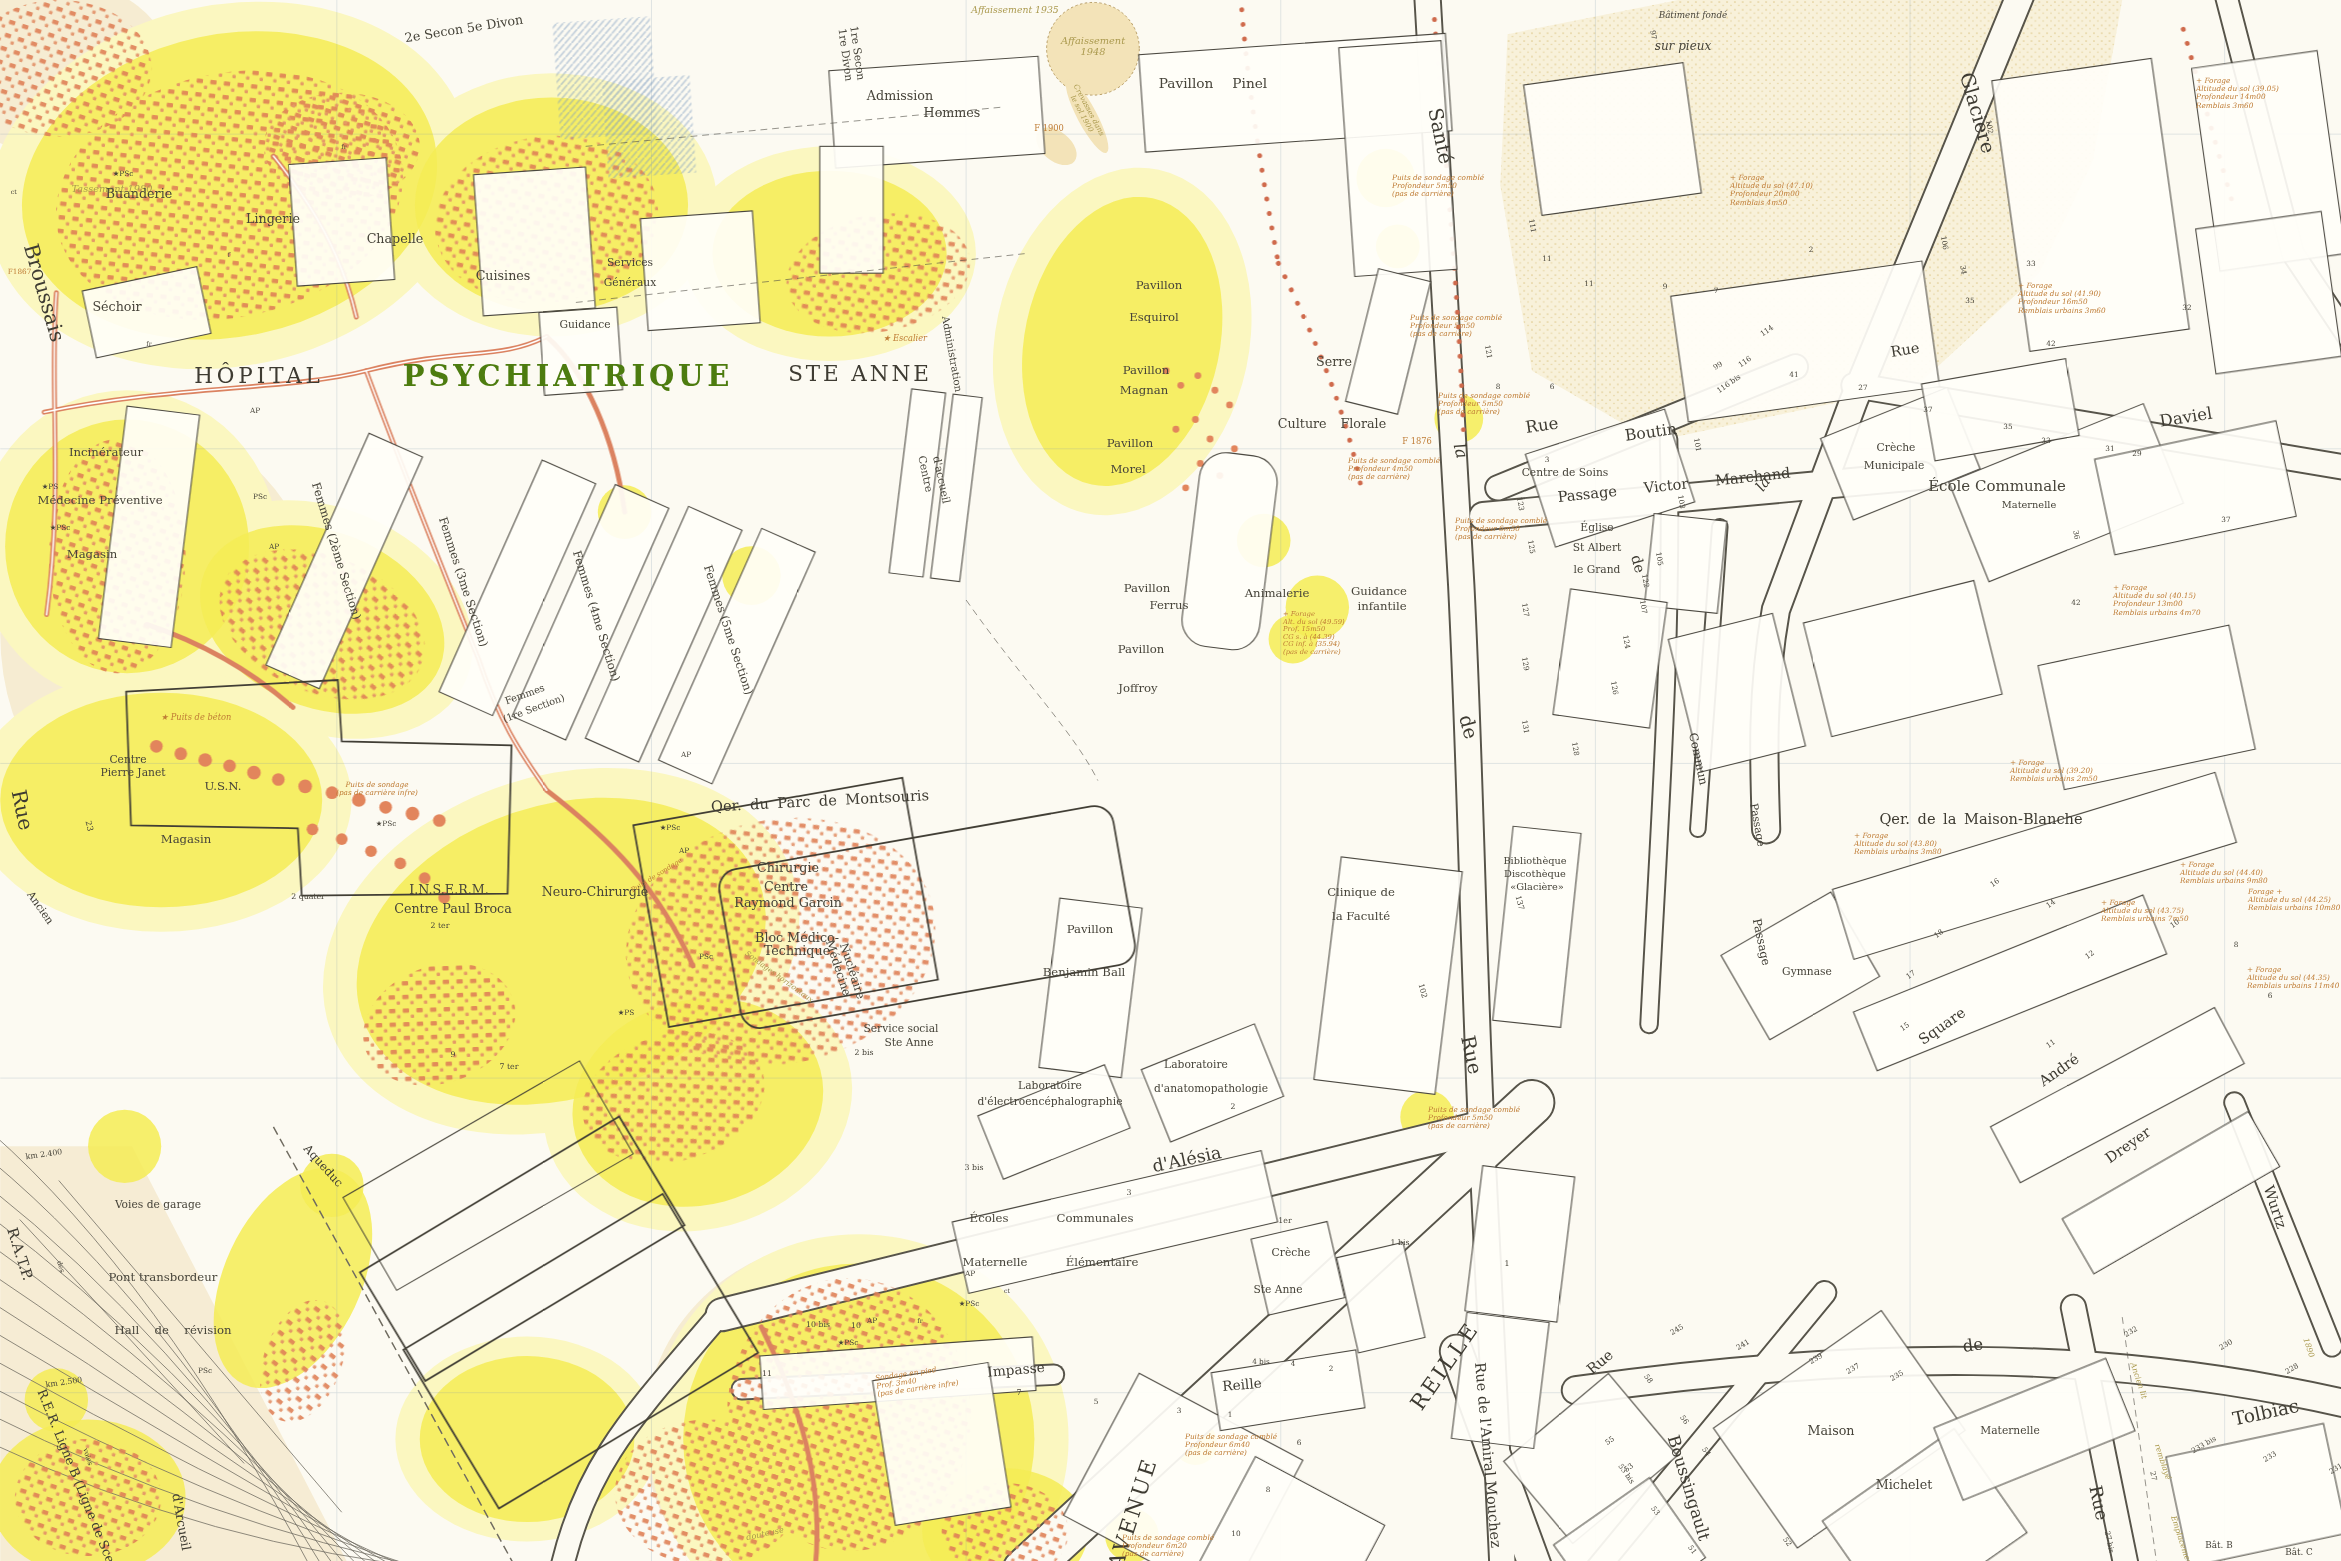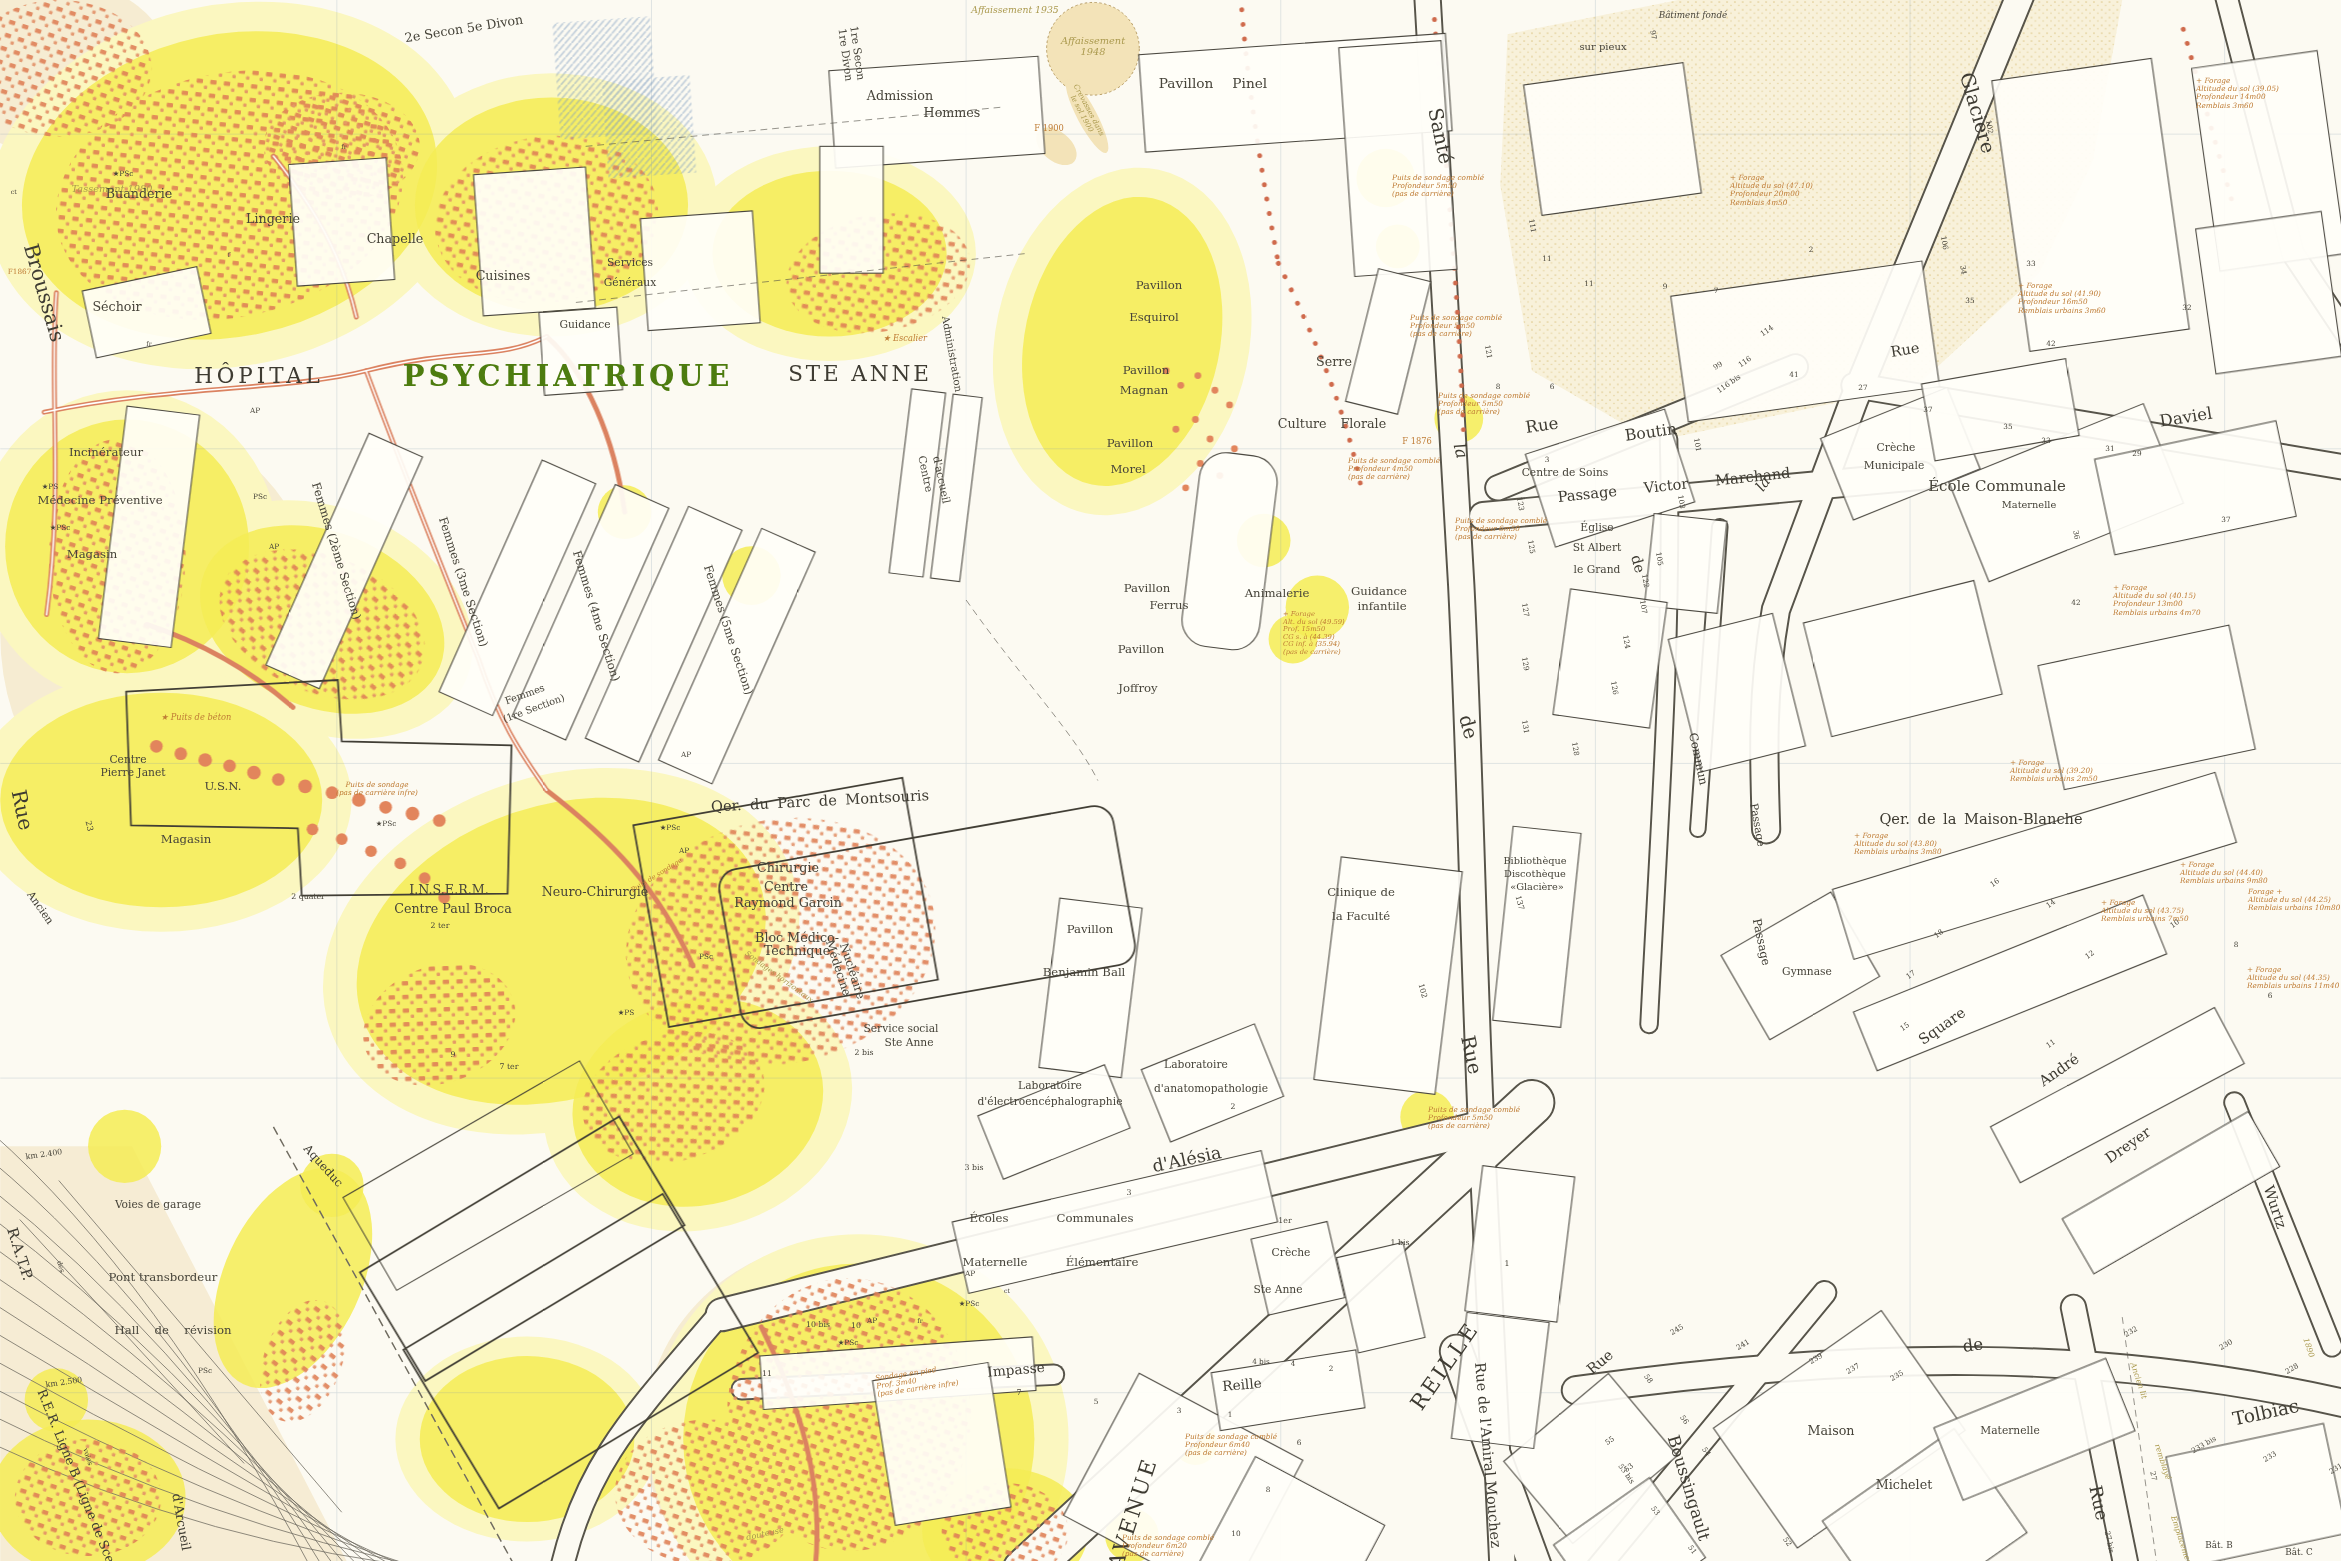--- a/index.html
+++ b/index.html
@@ -358,21 +358,21 @@
       <div class="lb" style="left: 1015px; top: 9.8px; font-size: 9.3px; color: rgb(171, 154, 79); font-style: italic; transform: translate(-50%, -50%) rotate(0deg);">Affaissement 1935</div>
       <div class="lb" style="left: 1093px; top: 47px; font-size: 9.8px; color: rgb(171, 154, 79); font-style: italic; transform: translate(-50%, -50%) rotate(0deg);">Affaissement
 1948</div>
       <div class="lb" style="left: 900px; top: 96px; font-size: 12.7px; color: rgb(71, 68, 58); transform: translate(-50%, -50%) rotate(0deg);">Admission</div>
       <div class="lb" style="left: 952px; top: 113px; font-size: 12.7px; color: rgb(71, 68, 58); transform: translate(-50%, -50%) rotate(0deg);">Hommes</div>
       <div class="lb" style="left: 1213px; top: 84px; font-size: 13.7px; color: rgb(71, 68, 58); word-spacing: 14.6px; transform: translate(-50%, -50%) rotate(0deg);">Pavillon Pinel</div>
       <div class="lb" style="left: 1049px; top: 129px; font-size: 8.3px; color: rgb(191, 124, 53); transform: translate(-50%, -50%) rotate(0deg);">F 1900</div>
       <div class="lb" style="left: 1085px; top: 112px; font-size: 7.3px; color: rgb(171, 154, 79); font-style: italic; transform: translate(-50%, -50%) rotate(62deg);">Crevasses dans
 le sol 1900</div>
       <div class="lb" style="left: 1693px; top: 15.6px; font-size: 8.8px; color: rgb(71, 68, 58); font-style: italic; transform: translate(-50%, -50%) rotate(0deg);">Bâtiment fondé</div>
-      <div class="lb" style="left: 1603px; top: 47px; font-size: 10px; color: rgb(71, 68, 58); transform: translate(-50%, -50%) rotate(0deg);">sur pieux</div>
+      <div class="lb" style="left: 1683px; top: 47px; font-size: 12px; color: rgb(71, 68, 58); font-style: italic; transform: translate(-50%, -50%) rotate(0deg);">sur pieux</div>
       <div class="lb left" style="left: 1730px; top: 190px; font-size: 7.3px; color: rgb(191, 124, 53); font-style: italic; transform: translate(0px, -50%) rotate(0deg);">+ Forage
 Altitude du sol (47.10)
 Profondeur 20m00
 Remblais 4m50</div>
       <div class="lb left" style="left: 2196px; top: 93px; font-size: 7.3px; color: rgb(191, 124, 53); font-style: italic; transform: translate(0px, -50%) rotate(0deg);">+ Forage
 Altitude du sol (39.05)
 Profondeur 14m00
 Remblais 3m60</div>
       <div class="lb left" style="left: 2018px; top: 298px; font-size: 7.3px; color: rgb(191, 124, 53); font-style: italic; transform: translate(0px, -50%) rotate(0deg);">+ Forage
 Altitude du sol (41.90)

